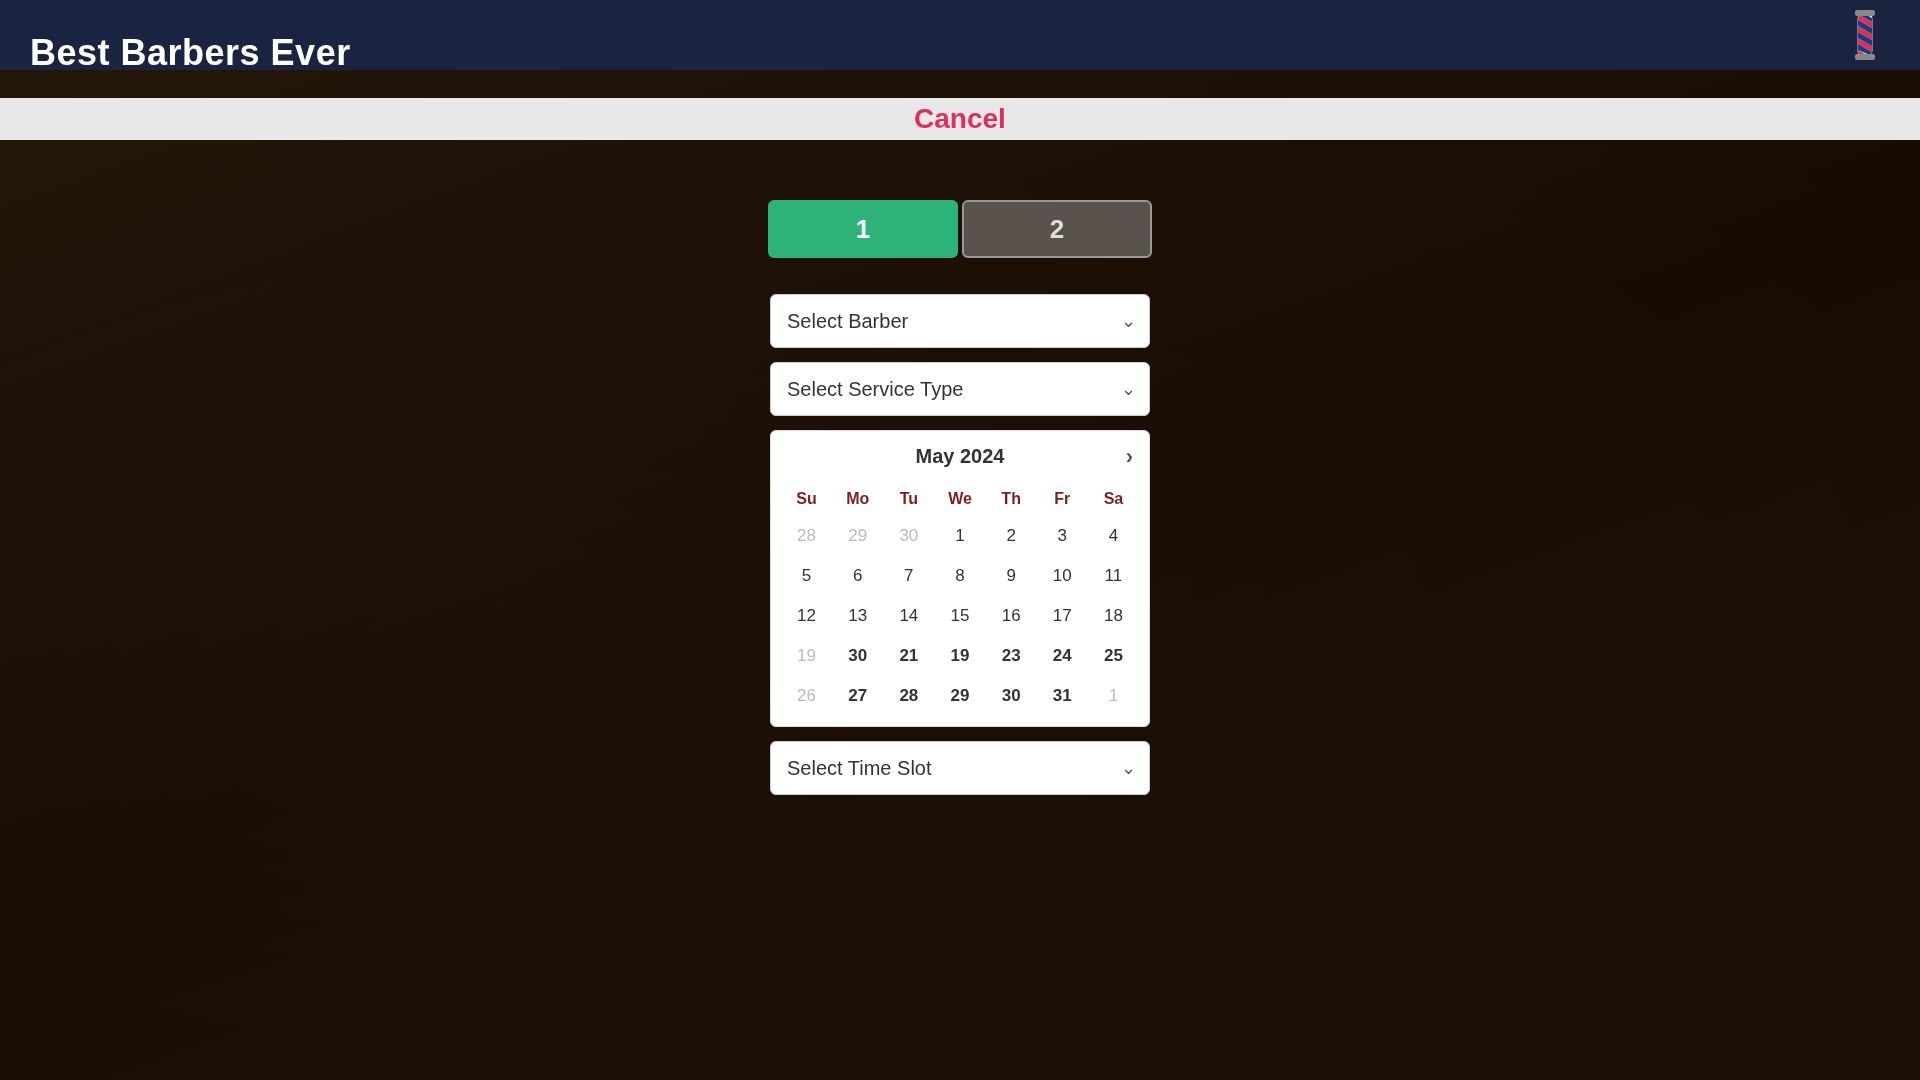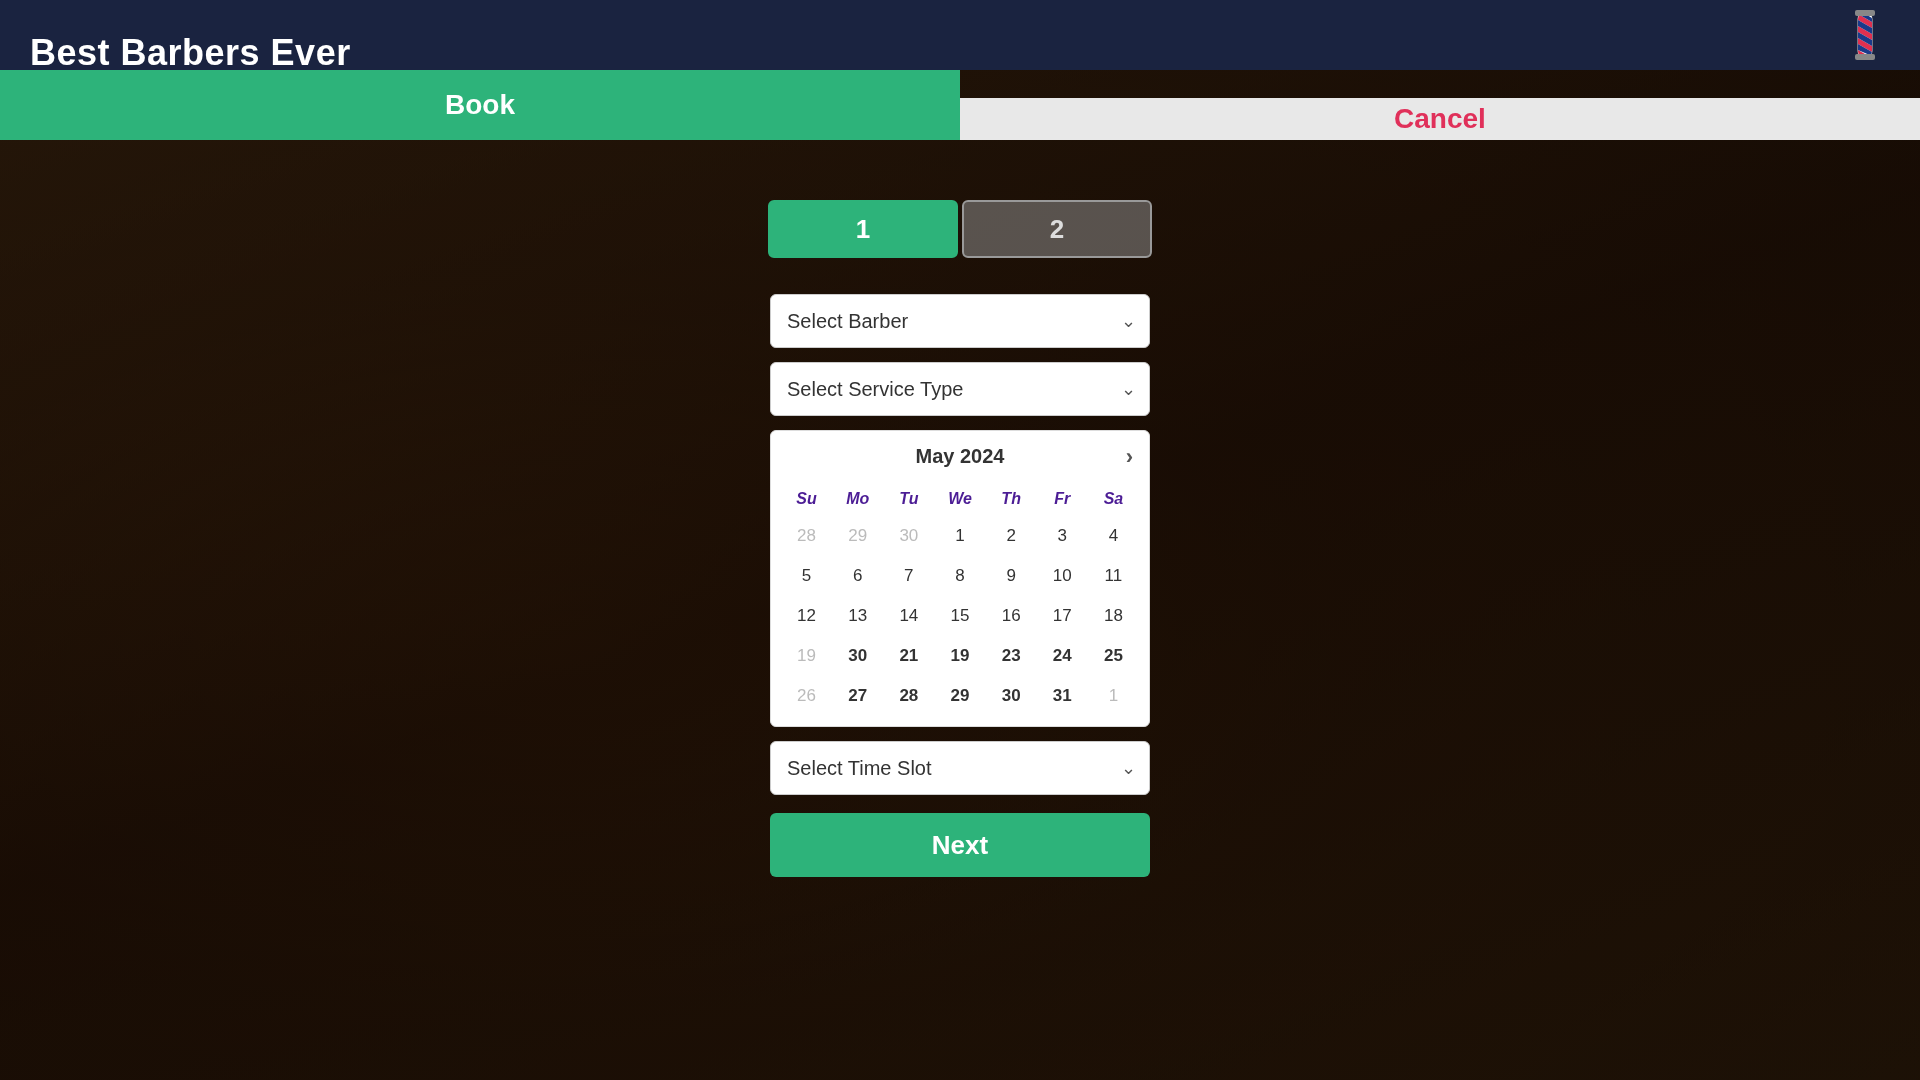--- a/index.html
+++ b/index.html
@@ -209,23 +209,22 @@
 
     .cal-row {
       display: grid;
       grid-template-columns: repeat(7, 1fr);
       text-align: center;
     }
 
     .cal-header-cell {
       font-size: 16px;
       font-weight: 600;
-      color: #4c1d95;
+      color: #7f1d1d;
       padding: 8px 0;
-      font-style: italic;
     }
 
     .cal-cell {
       font-size: 17px;
       padding: 10px 0;
       color: #333;
       cursor: pointer;
       border-radius: 50%;
     }
 
@@ -281,23 +280,20 @@
         <path d="M18 22 L32 30 L32 36 L18 28 Z" fill="#1a3a8a"></path>
         <path d="M18 34 L32 42 L32 46 L18 40 Z" fill="#1a3a8a"></path>
       </g>
       <rect x="15" y="0" width="20" height="6" rx="2" fill="#888"></rect>
       <rect x="15" y="44" width="20" height="6" rx="2" fill="#888"></rect>
     </svg>
   </div>
 </nav>
 
 <div class="action-bar">
-  <div class="action-book">
-    <span>Book</span>
-  </div>
   <div class="action-cancel">
     <span>Cancel</span>
   </div>
 </div>
 
 <div class="main-content">
 
   <div class="step-row">
     <div class="step-btn active">
       <span>1</span>
@@ -386,16 +382,15 @@
           <div class="cal-cell muted">1</div>
         </div>
       </div>
     </div>
 
     <div class="dropdown-wrap">
       <select><option>Select Time Slot</option><option>9:00 AM</option><option>10:00 AM</option><option>11:00 AM</option><option>12:00 PM</option><option>1:00 PM</option><option>2:00 PM</option><option>3:00 PM</option><option>4:00 PM</option><option>5:00 PM</option></select>
       <span class="dropdown-arrow">⌄</span>
     </div>
 
-    <button class="next-btn">Next</button>
 
   </div>
 </div>
 
 </body></html>

